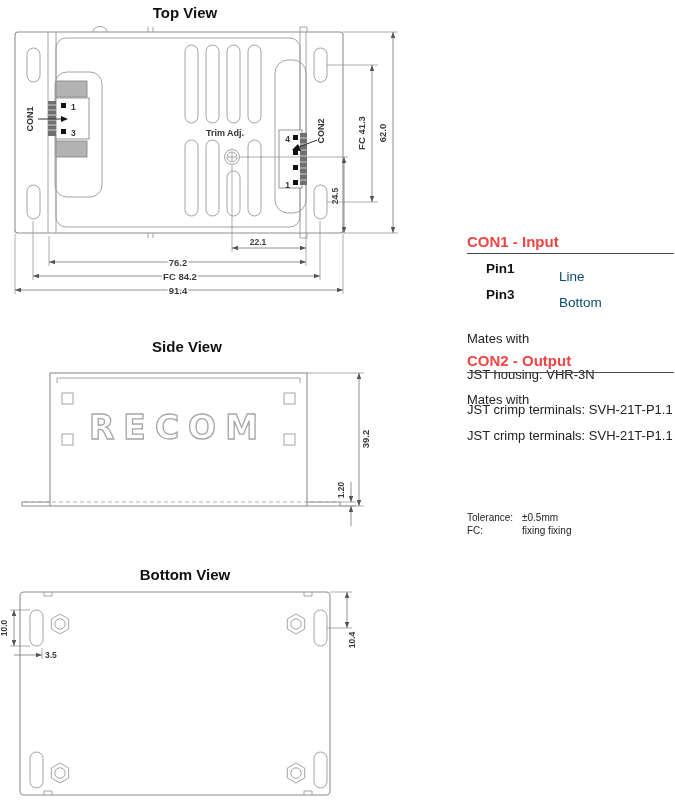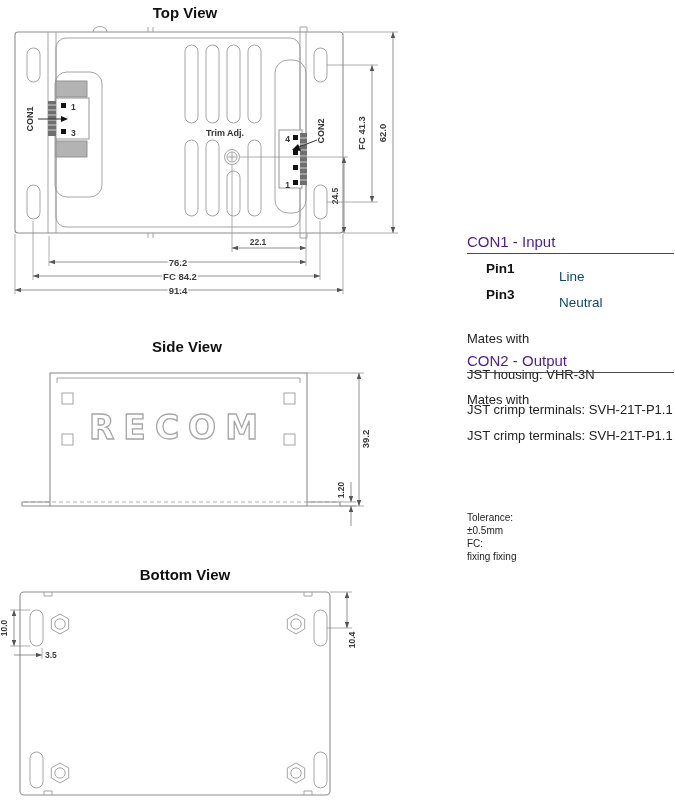--- a/index.html
+++ b/index.html
@@ -20,27 +20,27 @@
   .thin    { stroke:#9a9a9a; stroke-width:0.9; fill:none; }
   .dim     { stroke:#777; stroke-width:0.8; fill:none; }
   .ext     { stroke:#8a8a8a; stroke-width:0.7; fill:none; }
   .grayfill{ fill:#b3b3b3; stroke:#8a8a8a; stroke-width:0.9; }
   .whitefill{ fill:#fff; stroke:#8a8a8a; stroke-width:0.9; }
   .pinsq   { fill:#111; }
   .logotxt { font:bold 33px "DejaVu Sans","Liberation Sans",sans-serif; letter-spacing:9px;
              fill:#ffffff; stroke:#a6a6a6; stroke-width:1.3px; }
   
   .info-block { position:absolute; left:467px; width:207px; }
-  .info-heading { font-size:15px; font-weight:normal; color:#4c1d95;
+  .info-heading { font-size:15px; font-weight:bold; color:#ef4444;
                   border-bottom:1.5px solid #4a4a4a; padding-bottom:3px; margin-bottom:6px; }
   .pin-row { display:flex; margin-left:19px; font-size:13.5px; line-height:18px; }
   .pin-label { font-weight:bold; width:73px; color:#111; }
   .pin-value { color:#0c4a6e;margin-top:8px; }
   .info-line { font-size:13px; line-height:16.5px; color:#222; margin-top:19px; }
-  .foot-row { display:flex; font-size:10px; line-height:13px; color:#222;flex-direction:column; }
+  .foot-row { display:flex; font-size:10px; line-height:13px; color:#222; }
   .foot-label { width:55px; }
 </style>
 </head>
 <body>
 
 <div id="canvas">
 
   <svg style="top:0" width="440" height="320" viewBox="0 0 440 320">
     <defs>
       <marker id="arT" markerWidth="9" markerHeight="6" refX="8" refY="3" orient="auto-start-reverse">
@@ -290,21 +290,21 @@
   </svg>
 
   <div class="info-block" style="top:233px">
     <div class="info-heading">CON1 - Input</div>
     <div class="pin-row">
       <span class="pin-label">Pin1</span>
       <span class="pin-value">Line</span>
     </div>
     <div class="pin-row">
       <span class="pin-label">Pin3</span>
-      <span class="pin-value">Neutral</span>
+      <span class="pin-value">Bottom</span>
     </div>
     <div class="info-line">Mates with</div>
     <div class="info-line">JST housing: VHR-3N</div>
     <div class="info-line">JST crimp terminals: SVH-21T-P1.1</div>
   </div>
 
   <div class="info-block" style="top:352px">
     <div class="info-heading">CON2 - Output</div>
     <div class="info-line">Mates with</div>
     <div class="info-line">JST crimp terminals: SVH-21T-P1.1</div>

